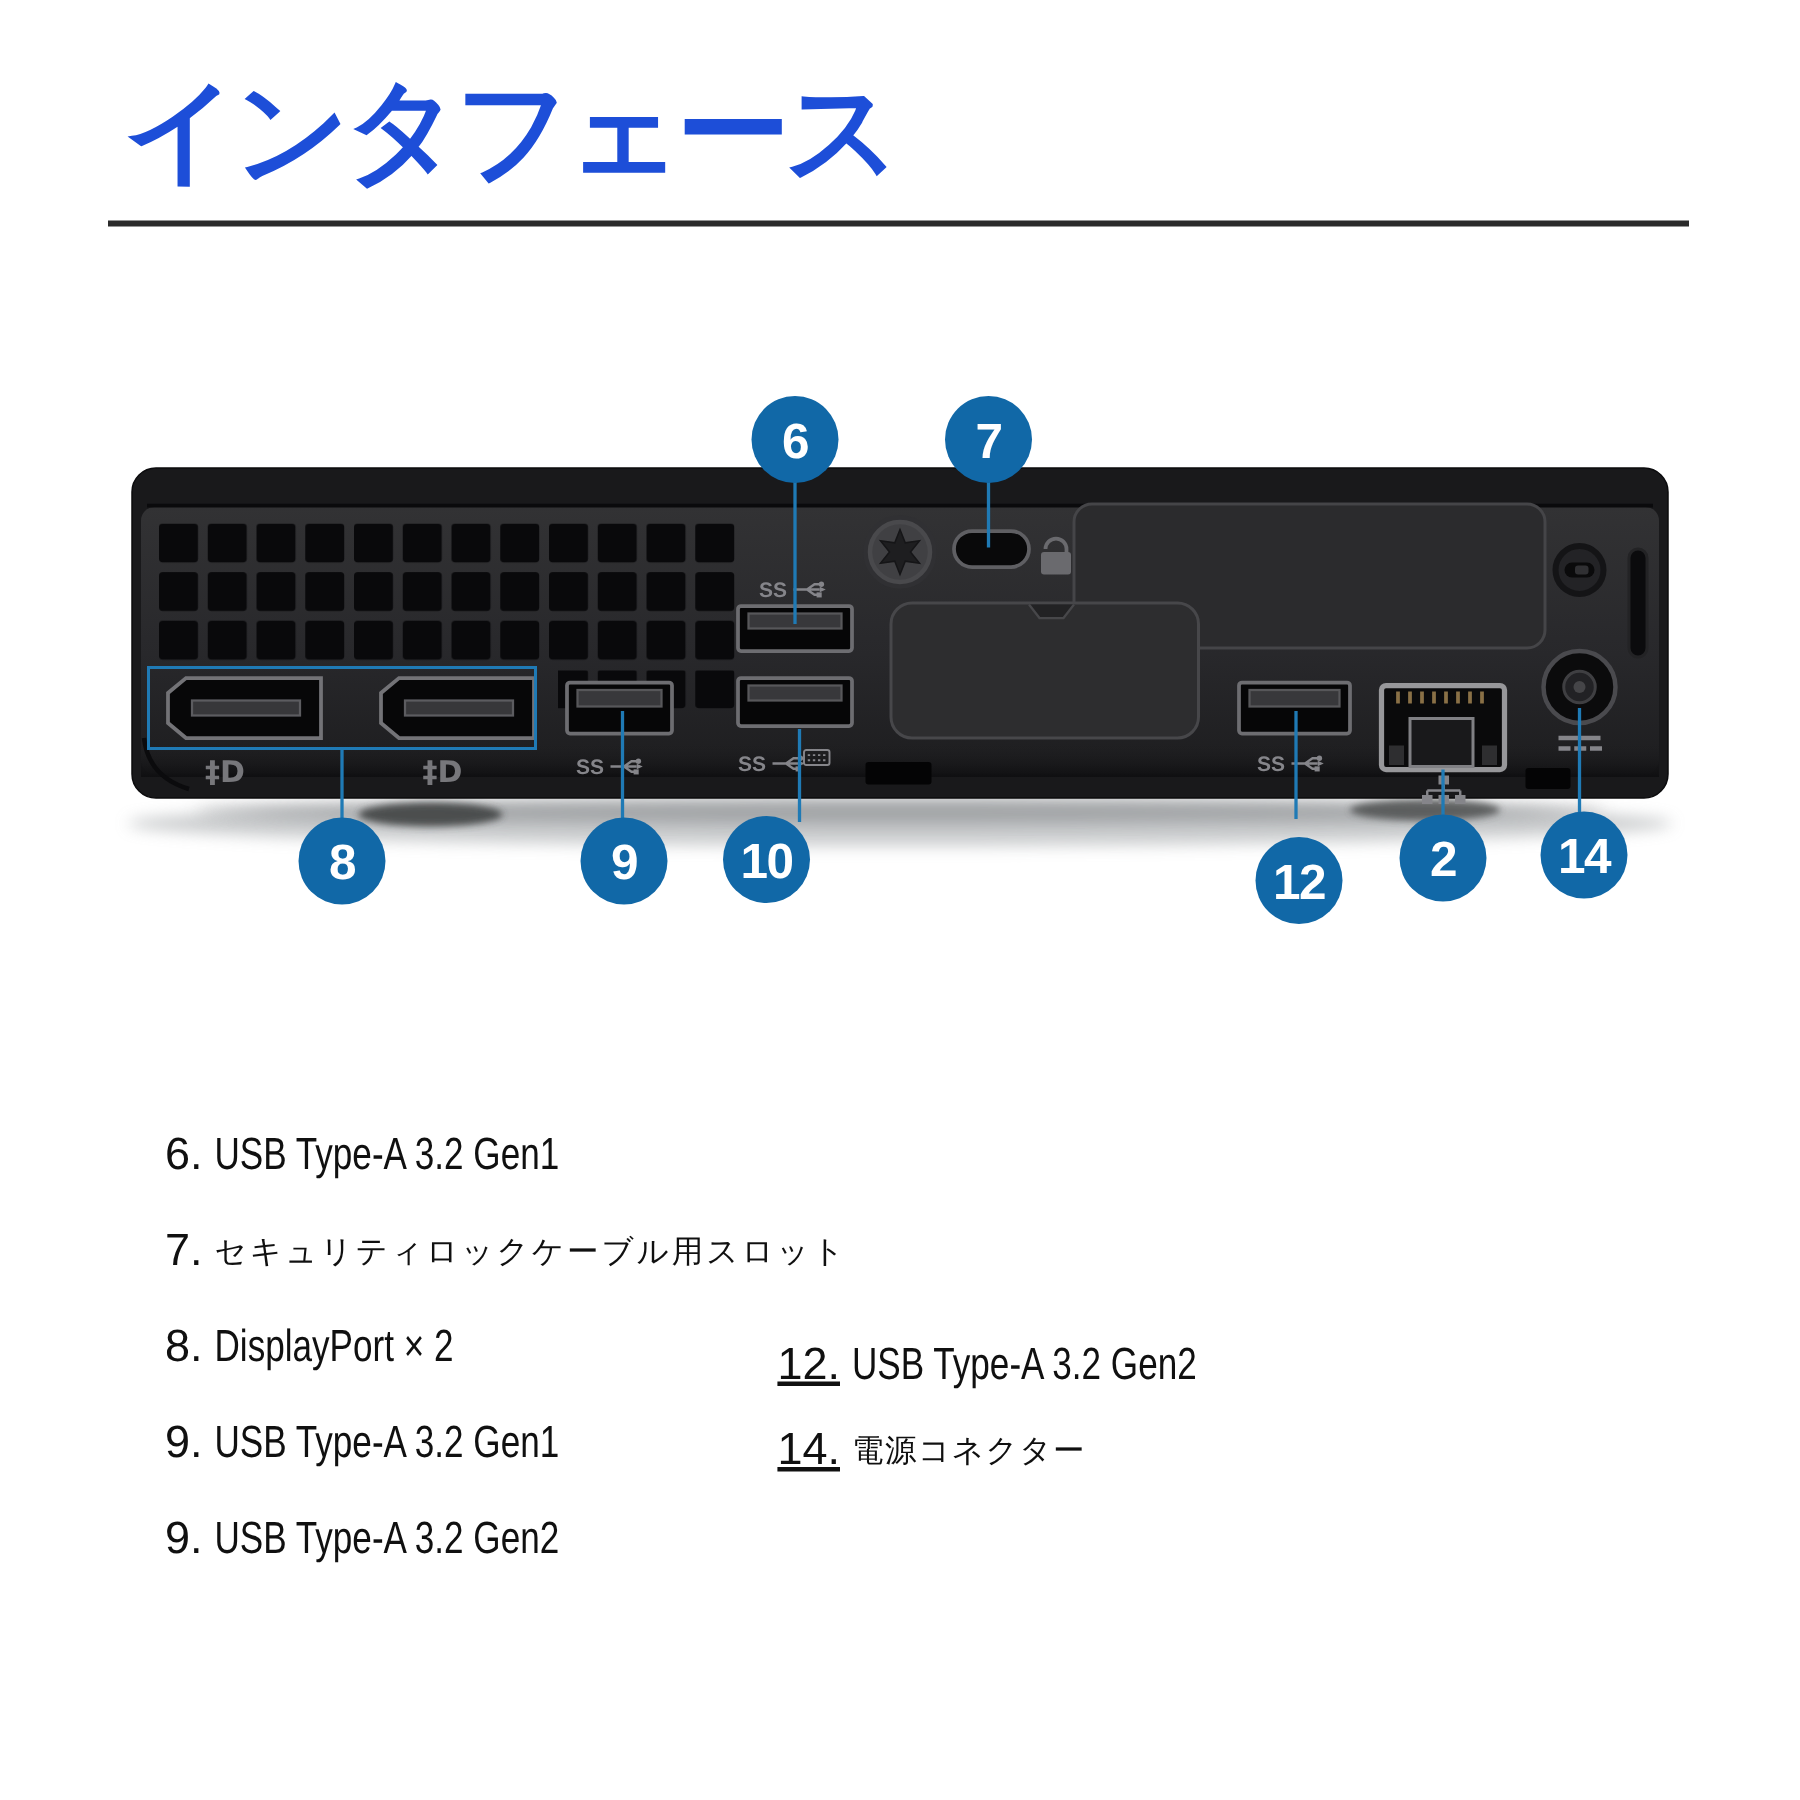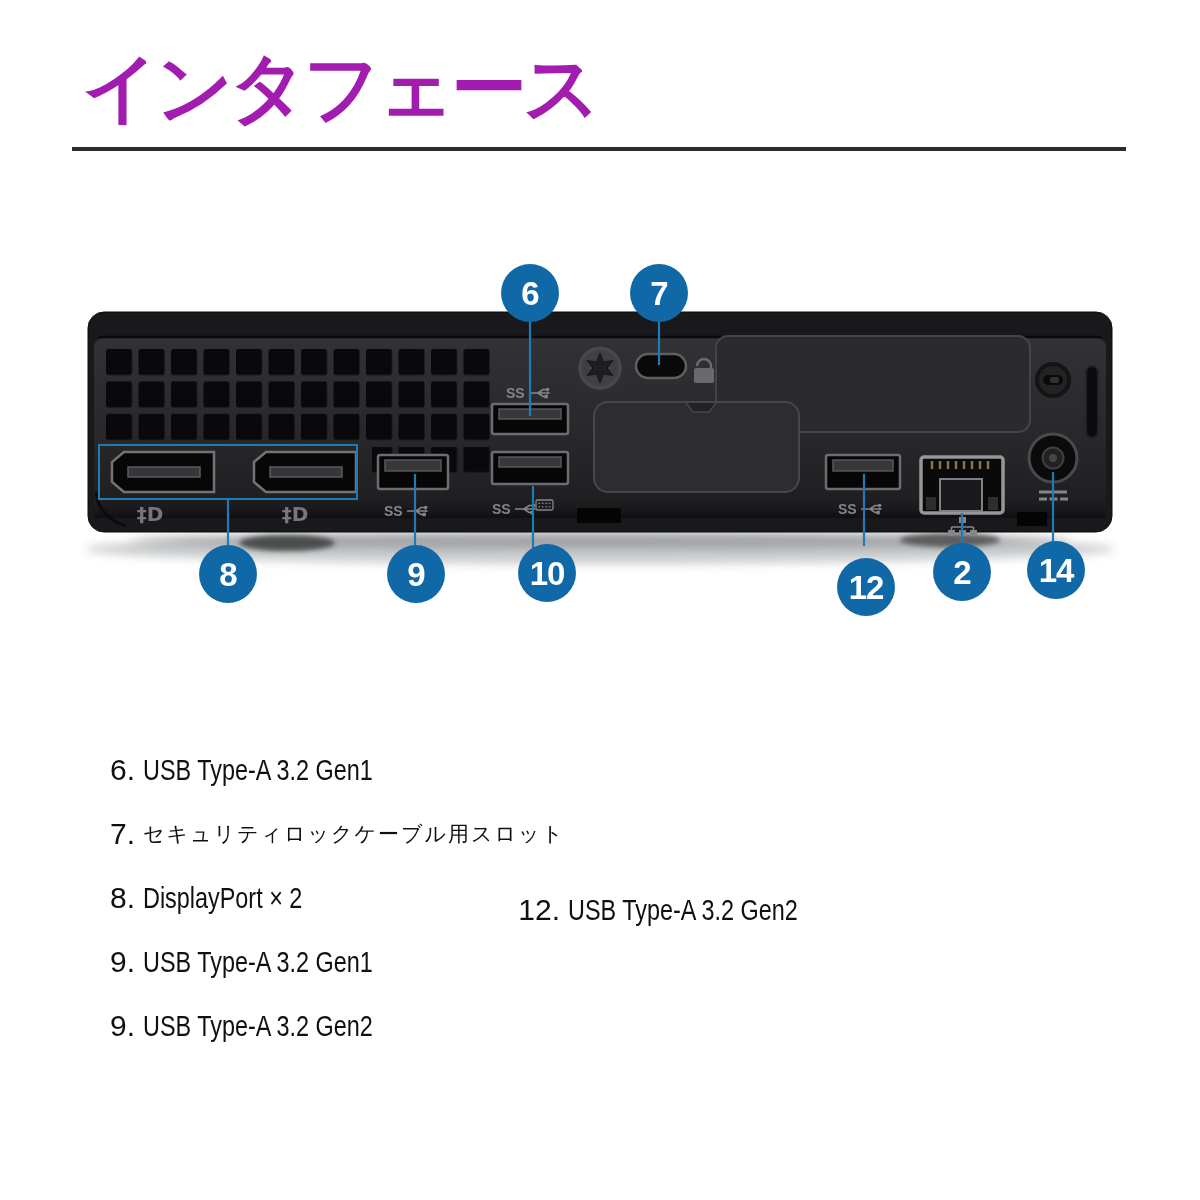--- a/index.html
+++ b/index.html
@@ -4,21 +4,21 @@
 <style>
   html,body{margin:0;padding:0;}
   body{
     width:1200px;height:1200px;position:relative;background:#ffffff;
     font-family:"Liberation Sans","DejaVu Sans",sans-serif;color:#111;
     overflow:hidden;
   }
   .title{
     position:absolute;left:82px;top:48px;margin:0;
     font-size:76px;font-weight:700;letter-spacing:-4px;line-height:1.05;
-    color:#a21caf;white-space:nowrap;
+    color:#1d4ed8;white-space:nowrap;
   }
   .rule{
     position:absolute;left:72px;top:147px;width:1054px;height:4px;
     background:#2b2b2b;
   }
   .figure{position:absolute;left:0;top:0;width:1200px;height:1200px;}
   .figure svg{position:absolute;left:0;top:0;}
   .callout{
     position:absolute;width:58px;height:58px;border-radius:50%;
     background:#1168a7;color:#ffffff;font-size:33px;font-weight:700;
@@ -28,21 +28,21 @@
   .legend{position:absolute;}
   .legend-left{left:85px;top:753px;width:470px;}
   .legend-right{left:518px;top:893px;width:640px;}
   .legend-item{display:flex;align-items:center;height:34px;white-space:nowrap;}
   .legend-left .legend-item{margin-bottom:30px;}
   .legend-right .legend-item{margin-bottom:23px;}
   .legend-item .num{
     display:inline-block;width:50px;text-align:right;padding-right:8px;
     font-size:30px;color:#101010;flex:0 0 auto;
   }
-  .legend-right .legend-item .num{width:42px;}
+  .legend-right .legend-item .num{width:42px;text-decoration:underline;}
   .legend-item .label{font-size:30px;color:#101010;}
   .legend-item .label.en{
     display:inline-block;transform:scaleX(0.78);transform-origin:left center;
   }
   .legend-item .label.jp{font-size:21px;letter-spacing:2px;}
   .legend-right .legend-item .label.jp{letter-spacing:1px;}
   text.mark{font-size:14px;font-weight:700;fill:#85858a;
     font-family:"Liberation Sans",sans-serif;}
   text.dpmark{font-size:20px;font-weight:700;fill:#77777b;
     font-family:"DejaVu Sans",sans-serif;}
@@ -231,21 +231,21 @@
     <line x1="962" y1="513" x2="962" y2="547"></line>
     <line x1="1053" y1="472" x2="1053" y2="545"></line>
   </g>
   <rect x="99" y="445" width="258" height="54" fill="none" stroke="#1f7ab5" stroke-width="2"></rect>
 </svg>
 
   <div class="callout" style="left:501px;top:264px">6</div>
   <div class="callout" style="left:630px;top:264px">7</div>
   <div class="callout" style="left:199px;top:545px">8</div>
   <div class="callout" style="left:387px;top:545px">9</div>
-  <div class="callout" style="left:518px;top:544px">10</div>
+  <div class="callout" style="left:482px;top:544px">10</div>
   <div class="callout" style="left:837px;top:558px">12</div>
   <div class="callout" style="left:933px;top:543px">2</div>
   <div class="callout" style="left:1027px;top:541px">14</div>
 </div>
 
 <div class="legend legend-left">
   <div class="legend-item">
     <span class="num">6.</span>
     <span class="label en">USB Type-A 3.2 Gen1</span>
   </div>
@@ -265,13 +265,17 @@
     <span class="num">9.</span>
     <span class="label en">USB Type-A 3.2 Gen2</span>
   </div>
 </div>
 
 <div class="legend legend-right">
   <div class="legend-item">
     <span class="num">12.</span>
     <span class="label en">USB Type-A 3.2 Gen2</span>
   </div>
+  <div class="legend-item">
+    <span class="num">14.</span>
+    <span class="label jp">電源コネクター</span>
+  </div>
 </div>
 
 </body></html>

